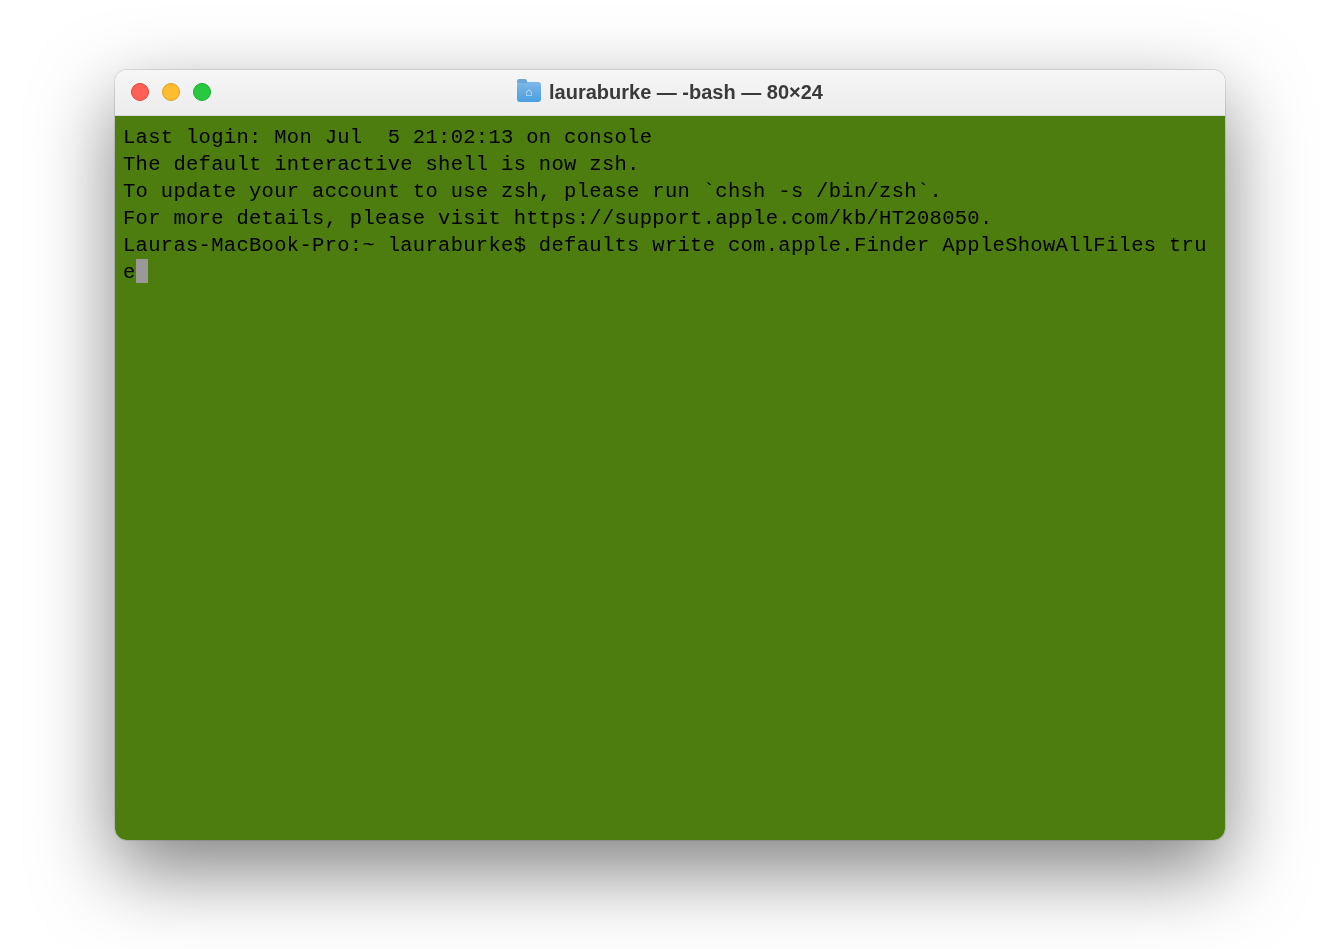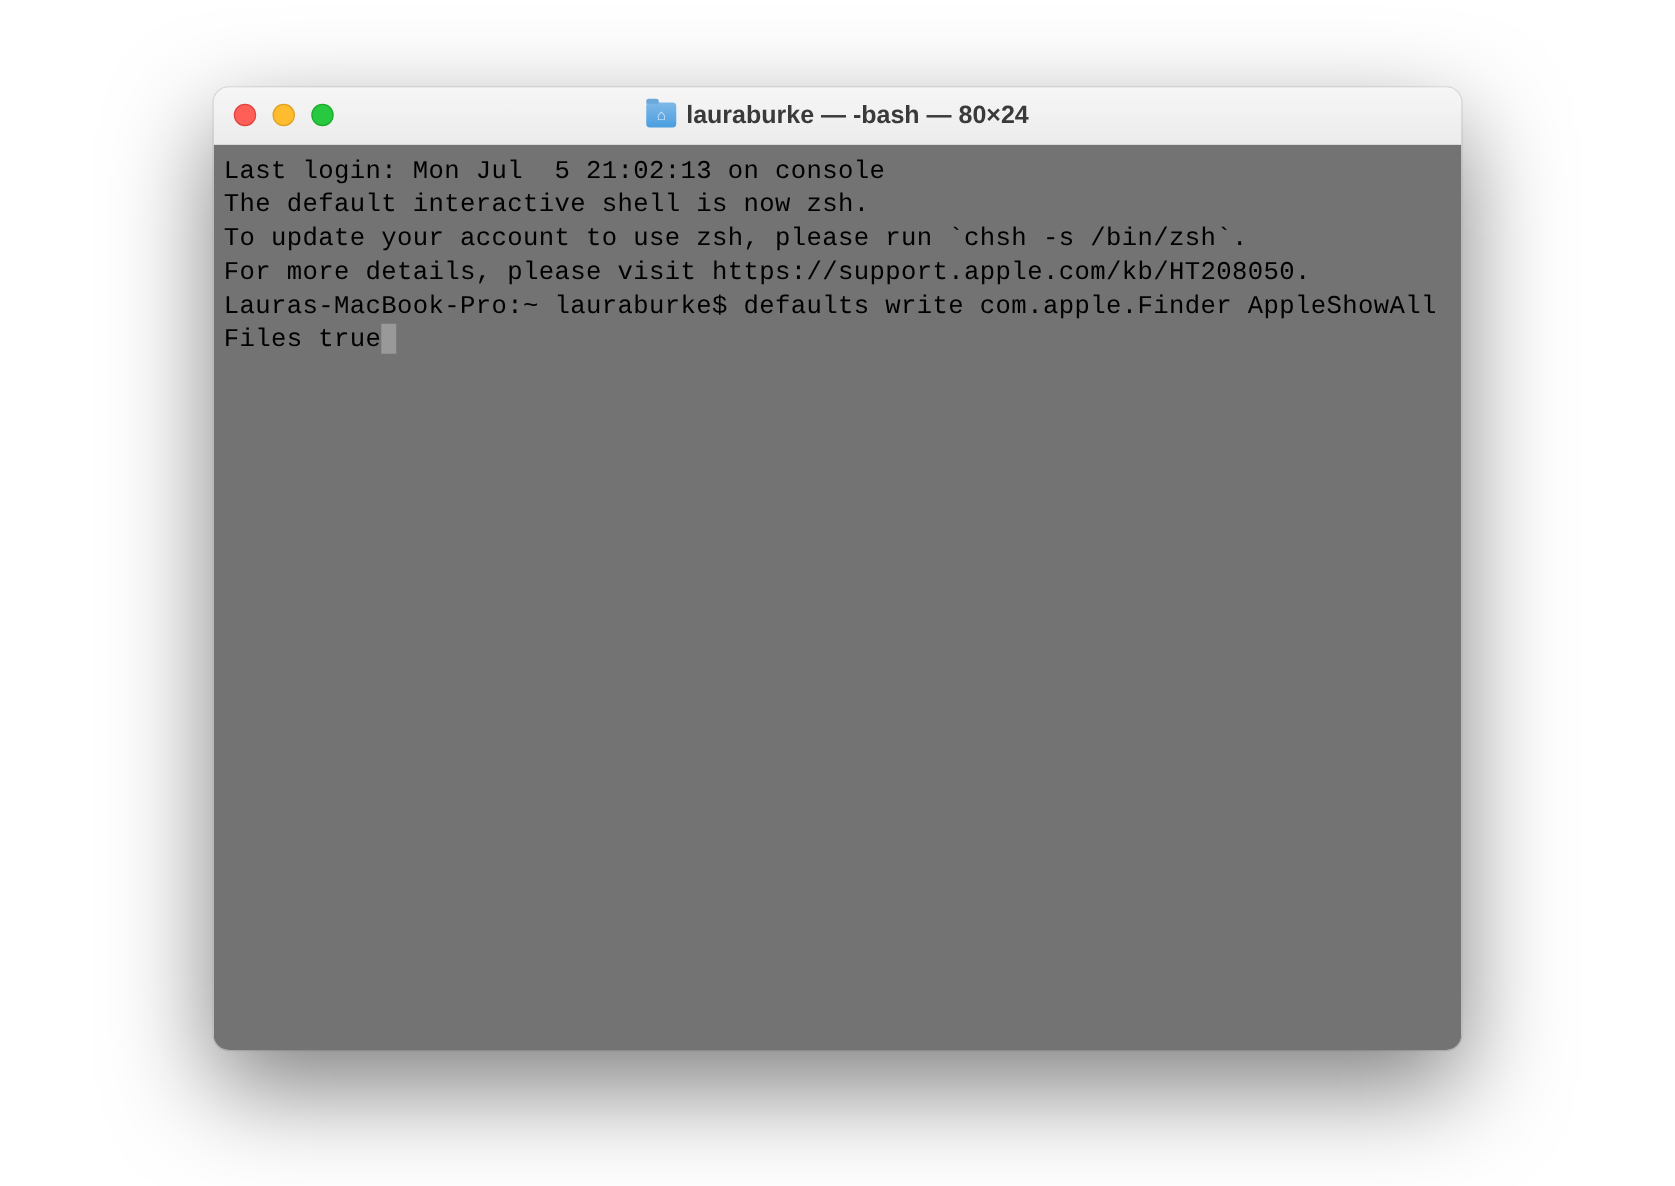--- a/index.html
+++ b/index.html
@@ -12,21 +12,21 @@
       width: 1340px;
       height: 949px;
       background: #ffffff;
       display: flex;
       align-items: center;
       justify-content: center;
       font-family: -apple-system, BlinkMacSystemFont, sans-serif;
     }
     
     .window {
-      width: 998px;
+      width: 1110px;
       height: 770px;
       background: #ffffff;
       border-radius: 12px;
       box-shadow: 0 30px 80px rgba(0,0,0,0.5), 0 0 0 1px rgba(0,0,0,0.1);
       overflow: hidden;
       display: flex;
       flex-direction: column;
       position: relative;
       top: -20px;
     }
@@ -110,21 +110,21 @@
     }
     
     .window-title {
       font-size: 20px;
       font-weight: 700;
       color: #3a3a3a;
     }
     
     .terminal-content {
       flex: 1;
-      background: #737373;
+      background: #4d7c0f;
       padding: 8px 8px;
       font-family: "SF Mono", Menlo, Monaco, "Courier New", monospace;
       font-size: 20.5px;
       line-height: 1.32;
       color: #000000;
       white-space: pre-wrap;
       word-break: break-all;
       letter-spacing: 0.3px;
     }
     

